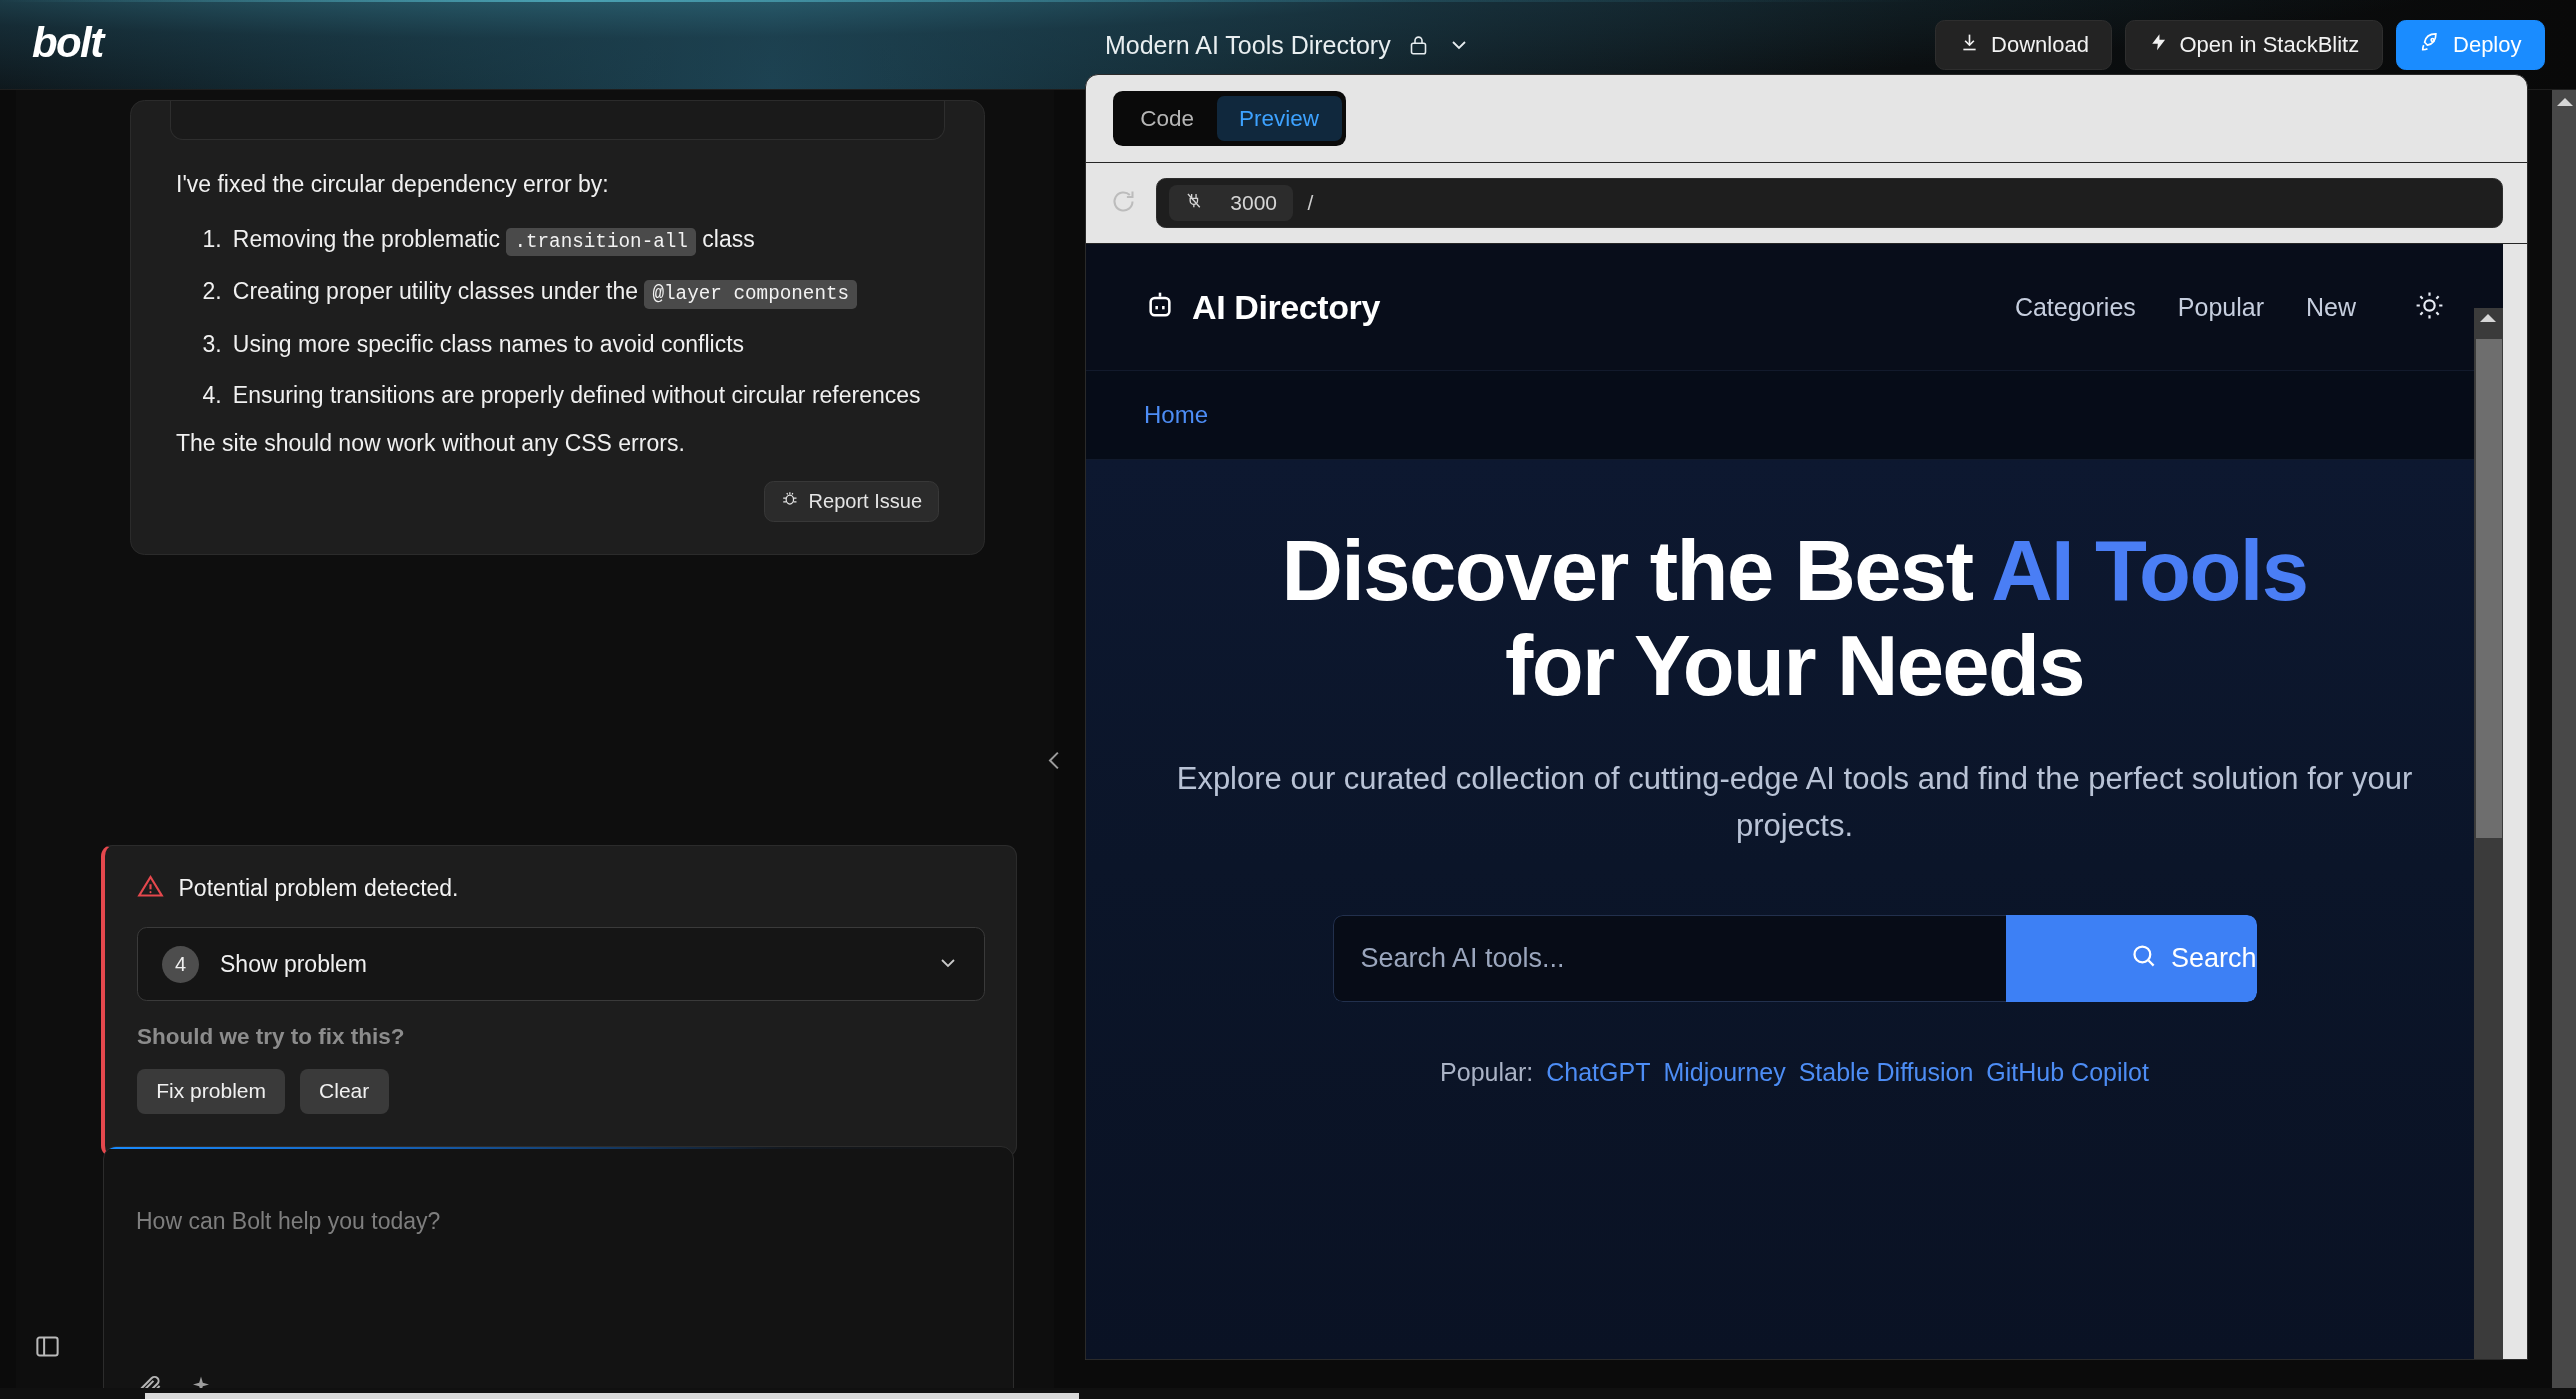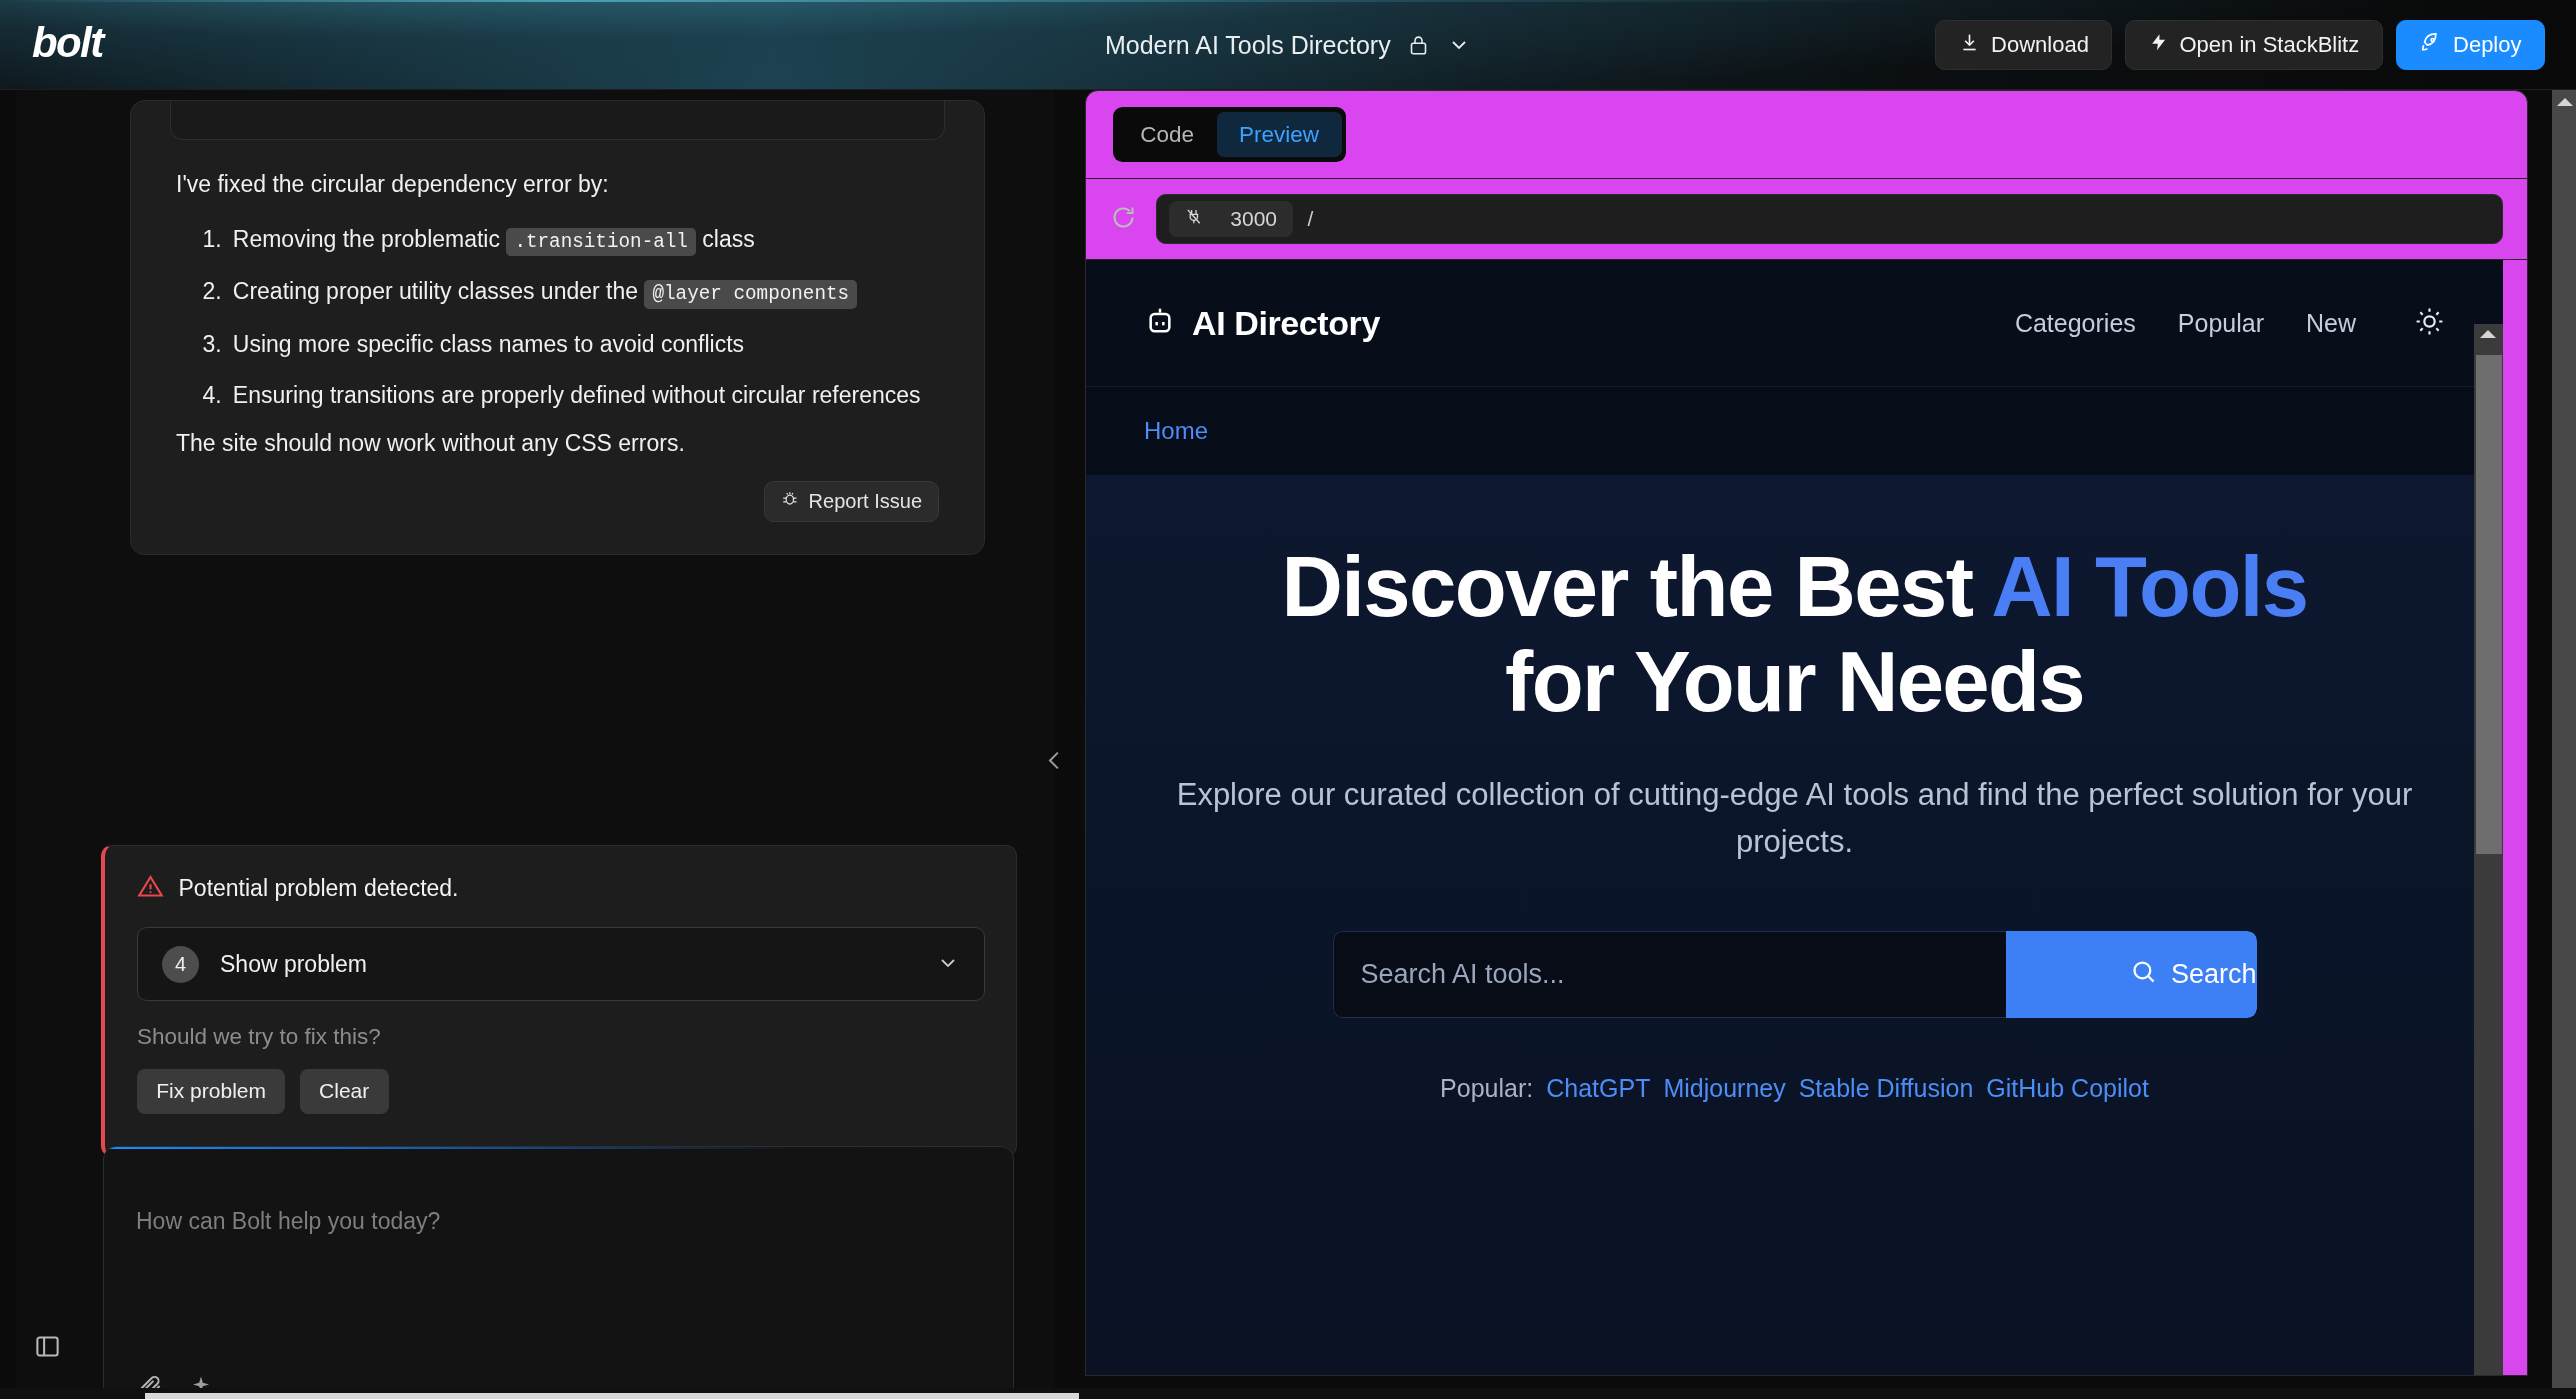--- a/index.html
+++ b/index.html
@@ -94,21 +94,21 @@
     margin-top: 24px; height: 74px; background:#151515;
     border:0.8px solid #3a3a3a; border-radius: 9.7px;
     display:flex; align-items:center; padding: 0 24px; cursor:pointer;
   }
   .badge {
     width: 37px; height:37px; border-radius:50%; background:#4d4d4d;
     color:#f0f0f0; font-size:20px; display:flex; align-items:center; justify-content:center;
     margin-right: 21px; flex:none;
   }
   .prob-row .lbl { font-size: 23px; color:#f0f0f0; flex:1; }
-  .ask { margin-top: 22.5px; font-size: 22.5px; color:#8c8c8c; }
+  .ask { margin-top: 22.5px; font-size: 22.5px; color:#8c8c8c;font-weight:bold; }
   .alert-btns { display:flex; gap: 14.5px; margin-top: 19.3px; }
   .sm-btn {
     background:#3a3a3a; border:none; border-radius:8px;
     padding: 10.5px 19.3px; font-size:21px; color:#f0f0f0; cursor:pointer;
     font-family: inherit;
   }
 
   
   .chat-input {
     position:absolute; left:87px; top:1056px; width:911px; height:290px;
@@ -125,22 +125,22 @@
   .sidebar-toggle { position:absolute; left:17.7px; bottom:36px; cursor:pointer; }
 
   
   .collapse-handle {
     position:absolute; left:1037px; top:734px; width:34px; height:56px;
     display:flex; align-items:center; justify-content:center; cursor:pointer; z-index: 5;
   }
 
   
   .preview-panel {
-    position:absolute; left:1085px; top:90px; width:1443px; height:1286px;
-    background:#d946ef; border:0.8px solid #2a2a2a; border-radius: 13px 13px 0 0;
+    position:absolute; left:1085px; top:74px; width:1443px; height:1286px;
+    background:#e5e5e5; border:0.8px solid #2a2a2a; border-radius: 13px 13px 0 0;
     overflow:hidden;
   }
   .pv-tabs { height: 87px; display:flex; align-items:center; padding-left: 27px; }
   .seg {
     display:flex; background:#0a0a0a; border-radius: 9.7px; padding: 4.8px;
   }
   .seg .s-item {
     padding: 9.7px 22.5px; font-size: 22.5px; border-radius: 7.2px; color:#b6b6b6; cursor:pointer;
   }
   .seg .s-item.active { background:#10283d; color:#3da2ff; }

